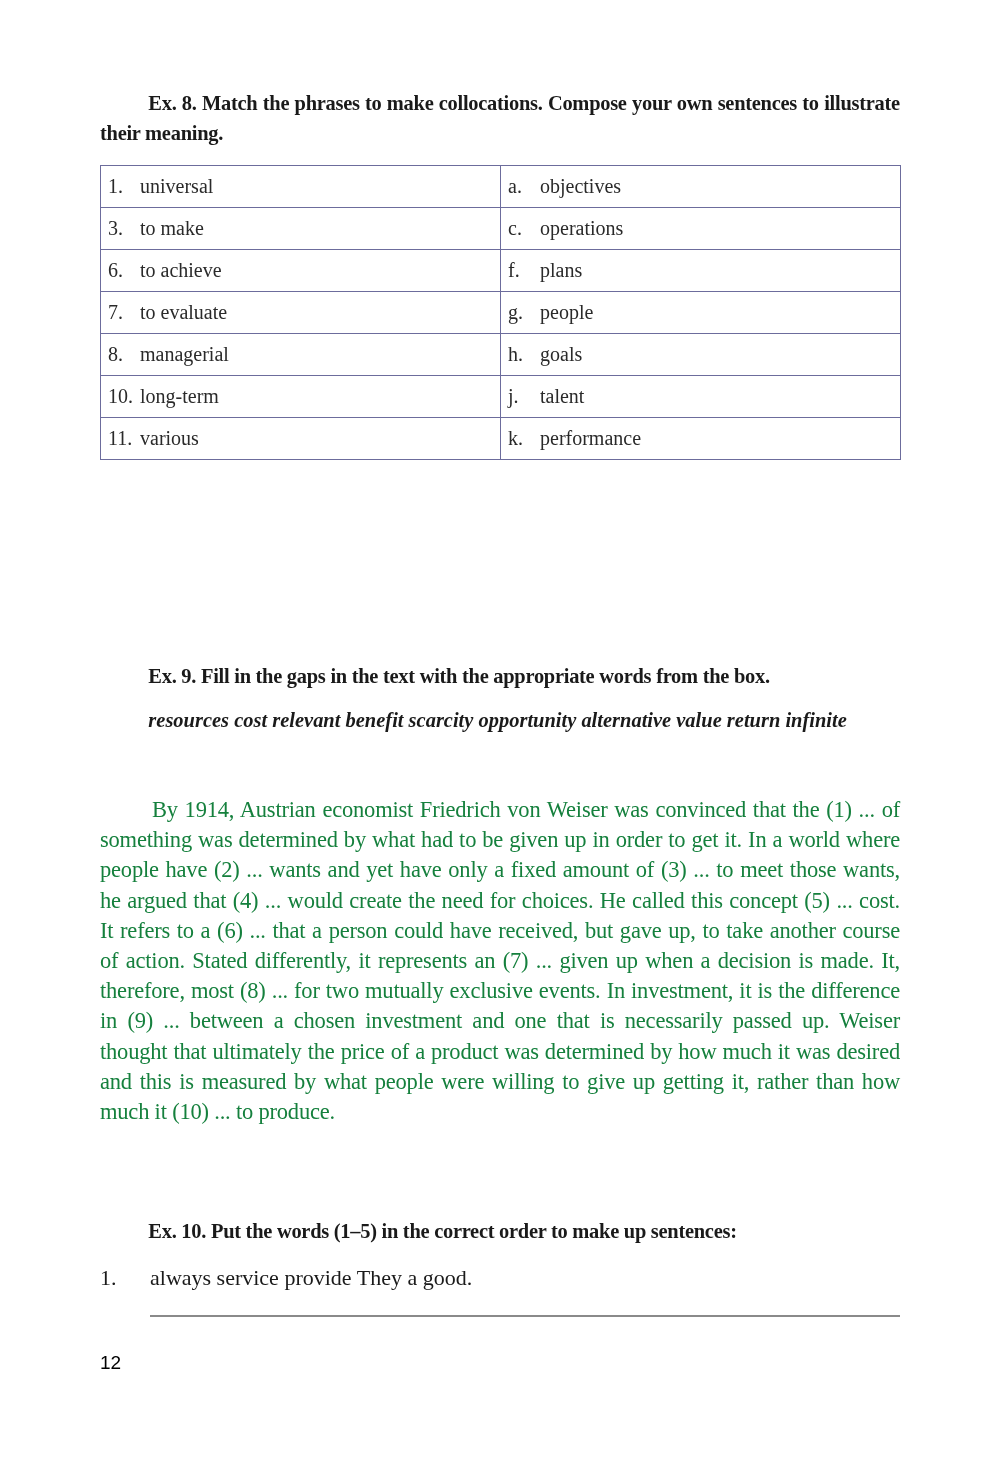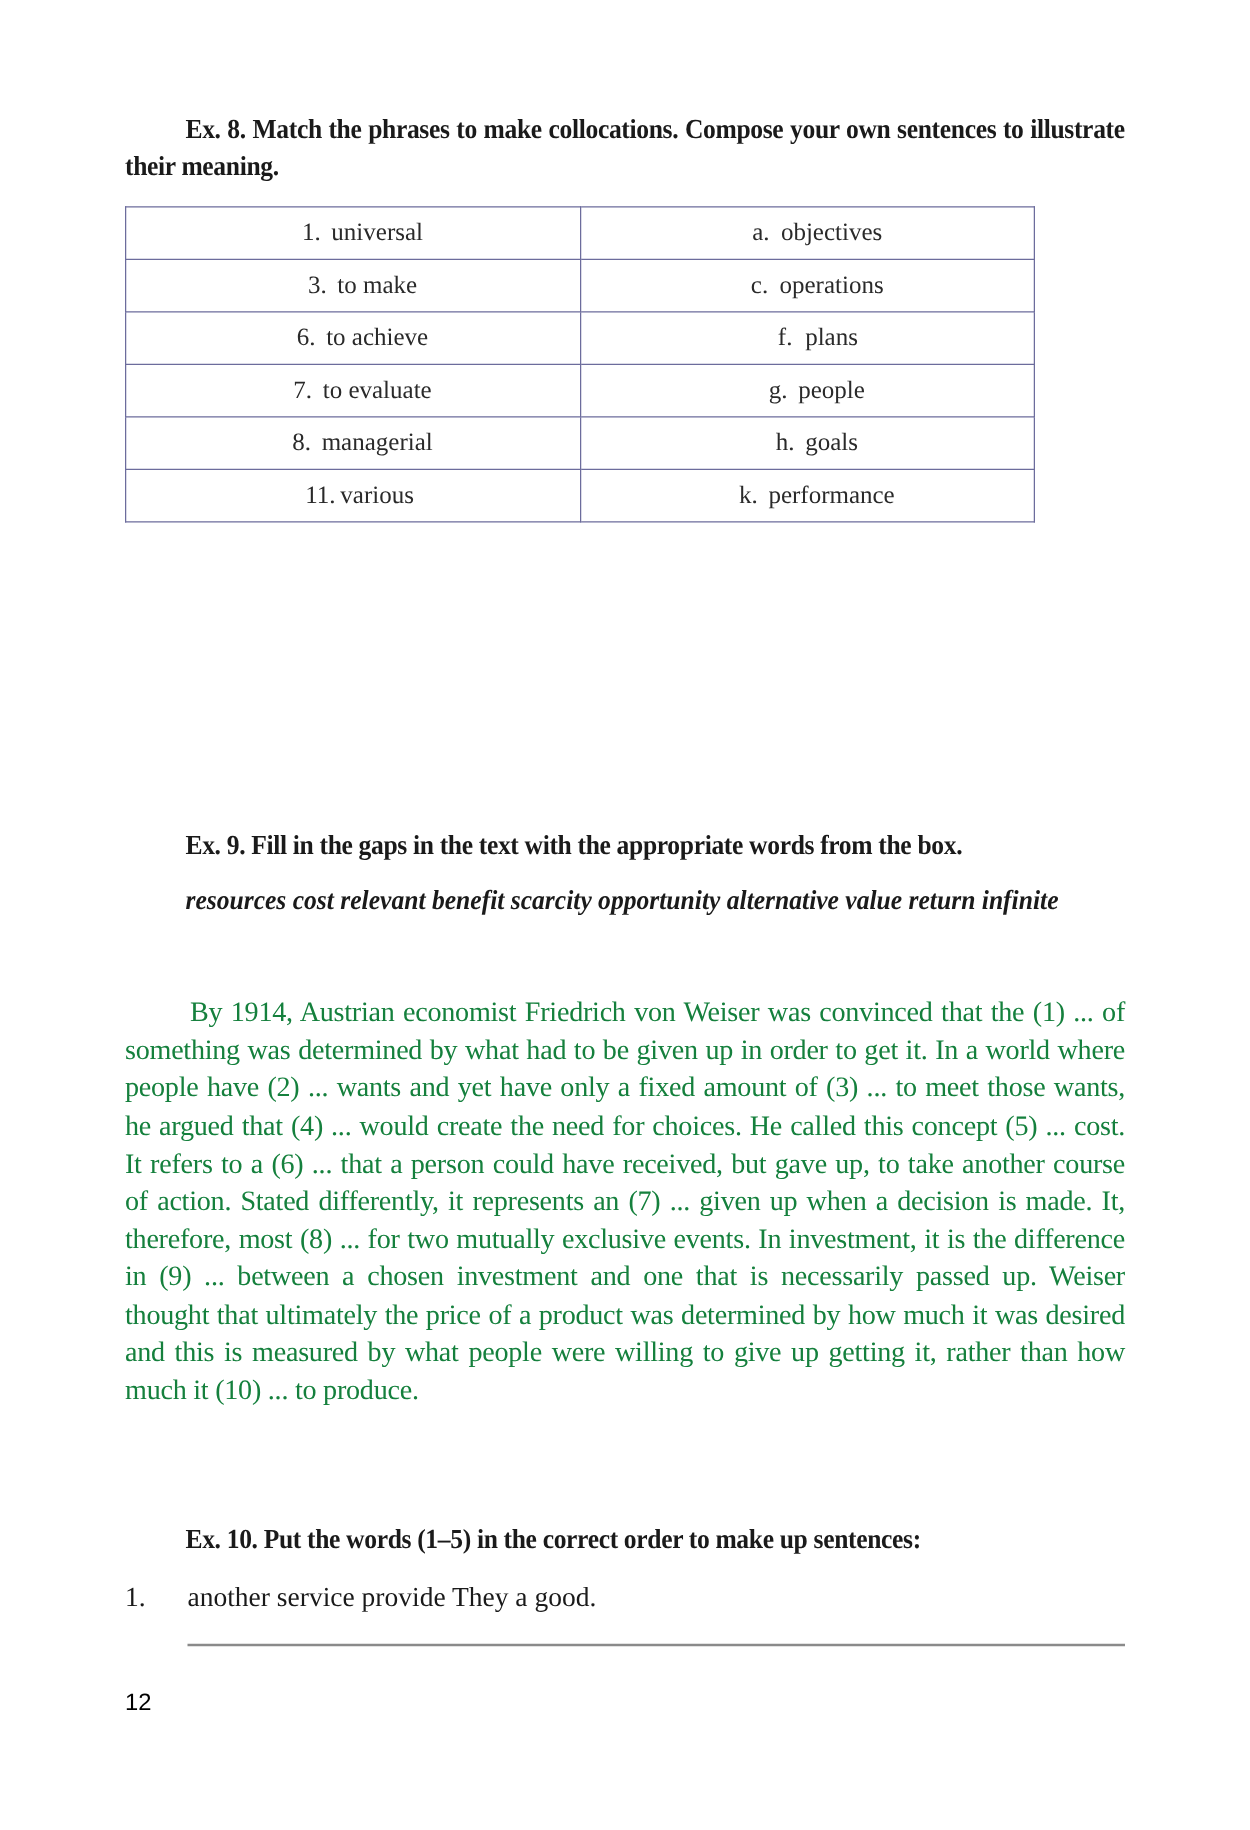--- a/index.html
+++ b/index.html
@@ -34,26 +34,25 @@
       width: 860px;
     }
     #ex8 { position: absolute; top: 88px; left: 0; }
     #ex9 { position: absolute; top: 661px; left: 0; }
     #ex10 { position: absolute; top: 1216px; left: 0; }
 
     table.match {
       position: absolute;
       top: 165px;
       left: 0;
-      width: 728px;
+      width: 801px;
       border-collapse: collapse;
       font-family: "Liberation Serif", serif;
       font-size: 20px;
       color: #2a2a2a;
-      text-align: center;
     }
     table.match td {
       border: 1.5px solid #6c6c9c;
       height: 41px;
       padding: 0 0 0 7px;
       vertical-align: middle;
       width: 50%;
     }
     .num {
       display: inline-block;
@@ -143,34 +142,38 @@
         </tr>
         <tr>
           <td><span class="num">7.</span><span>to evaluate</span></td>
           <td><span class="num">g.</span><span>people</span></td>
         </tr>
         <tr>
           <td><span class="num">8.</span><span>managerial</span></td>
           <td><span class="num">h.</span><span>goals</span></td>
         </tr>
         <tr>
+          <td><span class="num">10.</span><span>long-term</span></td>
+          <td><span class="num">j.</span><span>talent</span></td>
+        </tr>
+        <tr>
           <td><span class="num">11.</span><span>various</span></td>
           <td><span class="num">k.</span><span>performance</span></td>
         </tr>
       </tbody>
   </table>
 
   <div id="ex9" class="ex-heading">Ex. 9. Fill in the gaps in the text with the appropriate words from the box.</div>
 
   <div class="word-box">resources cost relevant benefit scarcity opportunity alternative value return infinite</div>
 
   <div class="body-text">By 1914, Austrian economist Friedrich von Weiser was convinced that the (1) ... of something was determined by what had to be given up in order to get it. In a world where people have (2) ... wants and yet have only a fixed amount of (3) ... to meet those wants, he argued that (4) ... would create the need for choices. He called this concept (5) ... cost. It refers to a (6) ... that a person could have received, but gave up, to take another course of action. Stated differently, it represents an (7) ... given up when a decision is made. It, therefore, most (8) ... for two mutually exclusive events. In investment, it is the difference in (9) ... between a chosen investment and one that is necessarily passed up. Weiser thought that ultimately the price of a product was determined by how much it was desired and this is measured by what people were willing to give up getting it, rather than how much it (10) ... to produce.</div>
 
   <div id="ex10" class="ex-heading">Ex. 10. Put the words (1–5) in the correct order to make up sentences:</div>
 
   <div class="task-item">
-    <span class="task-num">1.</span><span>another service provide They a good.</span>
+    <span class="task-num">1.</span><span>always service provide They a good.</span>
   </div>
 
   <div class="answer-line"></div>
 
   <div class="page-number">12</div>
 </div>
 
 </body></html>

